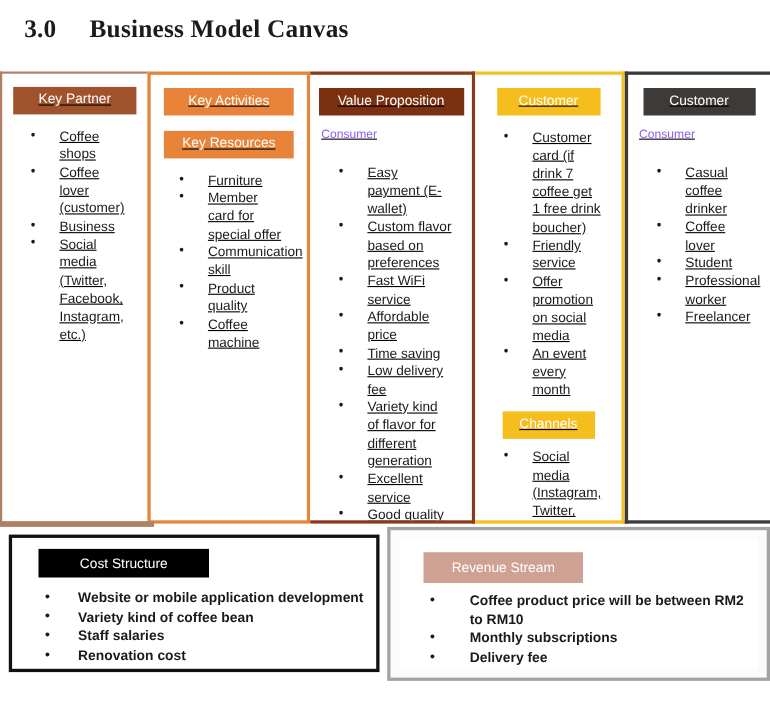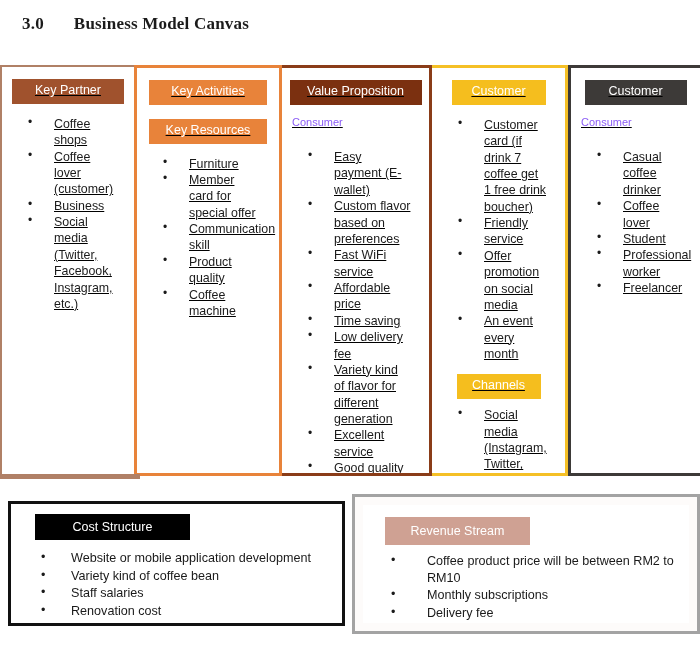--- a/index.html
+++ b/index.html
@@ -13,21 +13,21 @@
     position: relative;
   }
 
   
   .doc-title {
     position: absolute;
     left: 0; top: 14px;
     width: 700px;
     font-family: "Liberation Serif", serif;
     font-weight: bold;
-    font-size: 17px;
+    font-size: 23px;
     color: #1b1b1b;
     letter-spacing: 0.2px;
   }
   .doc-title .num { display: inline-block; margin-left: 22px; }
   .doc-title .txt { display: inline-block; margin-left: 30px; }
 
   
   .canvas-top {
     position: absolute;
     left: 0; top: 65px;
@@ -96,21 +96,21 @@
   .plain-line {
     font-size: 11px;
     color: #8b5cf6;
     padding: 4px 6px 8px 10px;
     line-height: 1.3;
   }
 
   
   .canvas-bottom {
     position: absolute;
-    left: 0; top: 492px;
+    left: 0; top: 477px;
     width: 572px; height: 150px;
   }
   .box-cost {
     position: absolute;
     left: 8px; top: 9px;
     width: 337px; height: 125px;
     background: #ffffff;
     border: 3px solid #111111;
   }
   .box-revenue {
@@ -139,21 +139,21 @@
     display: block;
     background: #cfa193;
     color: #ffffff;
     width: 145px;
     text-align: center;
     font-size: 12.5px;
     padding: 7px 4px;
     margin: 12px 0 8px 22px;
   }
   ul.bl-wide {
-    list-style: none; margin: 0; padding: 0 10px 0 24px;
+    list-style: none; margin: 0; padding: 0 10px 0 24px; font-weight: bold;
   }
   ul.bl-wide li {
     position: relative;
     font-size: 12.6px;
     line-height: 1.33;
     color: #1a1a1a;
     padding-left: 36px;
     margin-bottom: 1px;
   }
   ul.bl-wide li:before {

